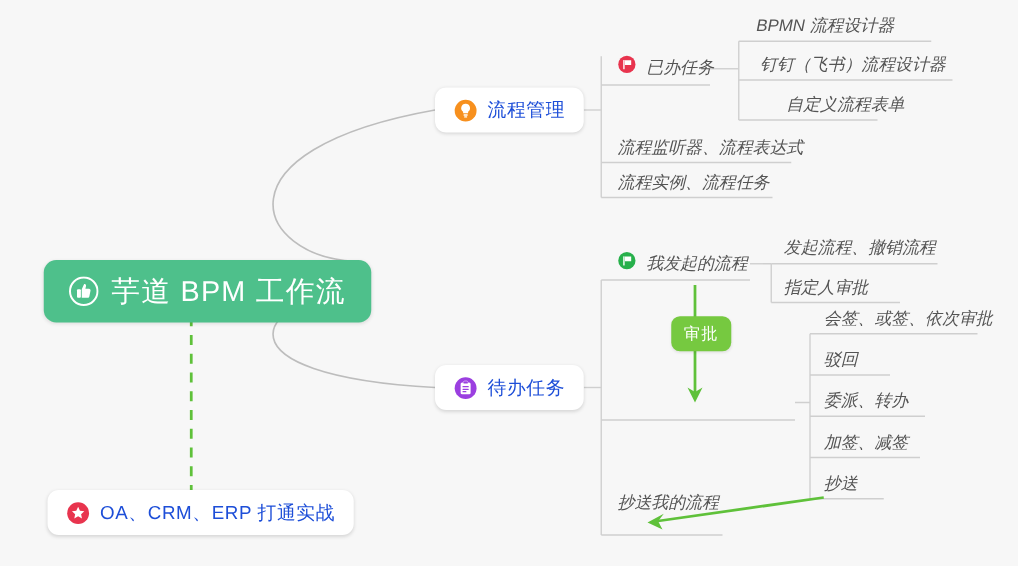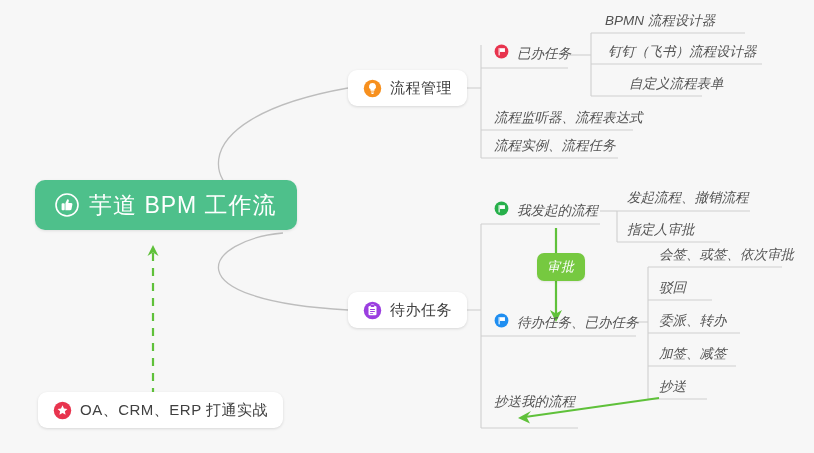--- a/index.html
+++ b/index.html
@@ -20,21 +20,21 @@
     display:flex;align-items:center;
     box-sizing:border-box;
     white-space:nowrap;
   }
   .card{
     background:#ffffff;
     border-radius:9px;
     box-shadow:0 1px 3px rgba(0,0,0,.13);
     padding:0 15px;
     height:36px;
-    color:#404040;
+    color:#1d4ed8;
     font-size:15px;
   }
   .card .label{letter-spacing:.5px;}
 
   
   .root{
     background:#4ec08b;
     border-radius:10px;
     height:50px;
     padding:0 20px;
@@ -68,21 +68,20 @@
     position:absolute;
     background:#76c940;
     color:#ffffff;
     border-radius:7px;
     font-size:13px;
     height:28px;
     padding:0 10px;
     display:flex;align-items:center;justify-content:center;
     letter-spacing:1px;
     box-shadow:0 1px 2px rgba(0,0,0,.08);
-    font-style:italic;
   }
 </style>
 </head>
 <body>
 
 <div id="canvas">
 
   <svg id="edges" viewBox="0 0 814 453">
     <g fill="none" stroke="#bdbdbd" stroke-width="1.3">
 
@@ -138,21 +137,21 @@
       <path d="M153 245 L147.5 256 L153 252.5 L158.5 256 Z" fill="#5fc13a"></path>
 
       <path d="M556 228 L556 315" stroke="#5fc13a" stroke-width="2.2" fill="none"></path>
       <path d="M556 322 L550 310 L556 313.5 L562 310 Z" fill="#5fc13a"></path>
 
       <path d="M659 398 L525 417" stroke="#5fc13a" stroke-width="2.2" fill="none"></path>
       <path d="M518 418 L531 411 L526.5 417 L530 423.5 Z" fill="#5fc13a"></path>
     </g>
   </svg>
 
-  <div class="node root" style="left:35px;top:180px;">
+  <div class="node root" style="left:35px;top:208px;">
     <span class="ico">
       <svg width="24" height="24" viewBox="0 0 24 24">
         <circle cx="12" cy="12" r="11" fill="none" stroke="#ffffff" stroke-width="1.6"></circle>
         <path d="M10.4 10.3 L12.3 6.2 C13.6 6.0 14.1 7.0 13.8 8.0 L13.3 10.0 L16.2 10.0
                  C17.1 10.0 17.6 10.8 17.4 11.6 L16.5 16.0 C16.35 16.8 15.8 17.2 15.1 17.2
                  L10.4 17.2 Z" fill="#ffffff"></path>
         <rect x="6.6" y="10.3" width="3.1" height="6.9" rx="0.8" fill="#ffffff"></rect>
       </svg>
     </span>
     <span class="label">芋道 BPM 工作流</span>
@@ -225,30 +224,20 @@
     <span class="label">我发起的流程</span>
   </div>
 
   <div class="node leaf" style="left:623px;top:188px;">
     <span class="label">发起流程、撤销流程</span>
   </div>
   <div class="node leaf" style="left:623px;top:220px;">
     <span class="label">指定人审批</span>
   </div>
 
-  <div class="node leaf" style="left:490px;top:313px;">
-    <span class="ico">
-      <svg width="15" height="15" viewBox="0 0 20 20">
-        <circle cx="10" cy="10" r="9.2" fill="#1f8ef1"></circle>
-        <rect x="6.1" y="5.2" width="1.5" height="10" rx="0.6" fill="#ffffff"></rect>
-        <path d="M7.9 5.6 L14.6 5.6 L14.6 10.6 L7.9 10.6 Z" fill="#ffffff"></path>
-      </svg>
-    </span>
-    <span class="label">待办任务、已办任务</span>
-  </div>
 
   <div class="node leaf" style="left:655px;top:245px;">
     <span class="label">会签、或签、依次审批</span>
   </div>
   <div class="node leaf" style="left:655px;top:278px;">
     <span class="label">驳回</span>
   </div>
   <div class="node leaf" style="left:655px;top:311px;">
     <span class="label">委派、转办</span>
   </div>

